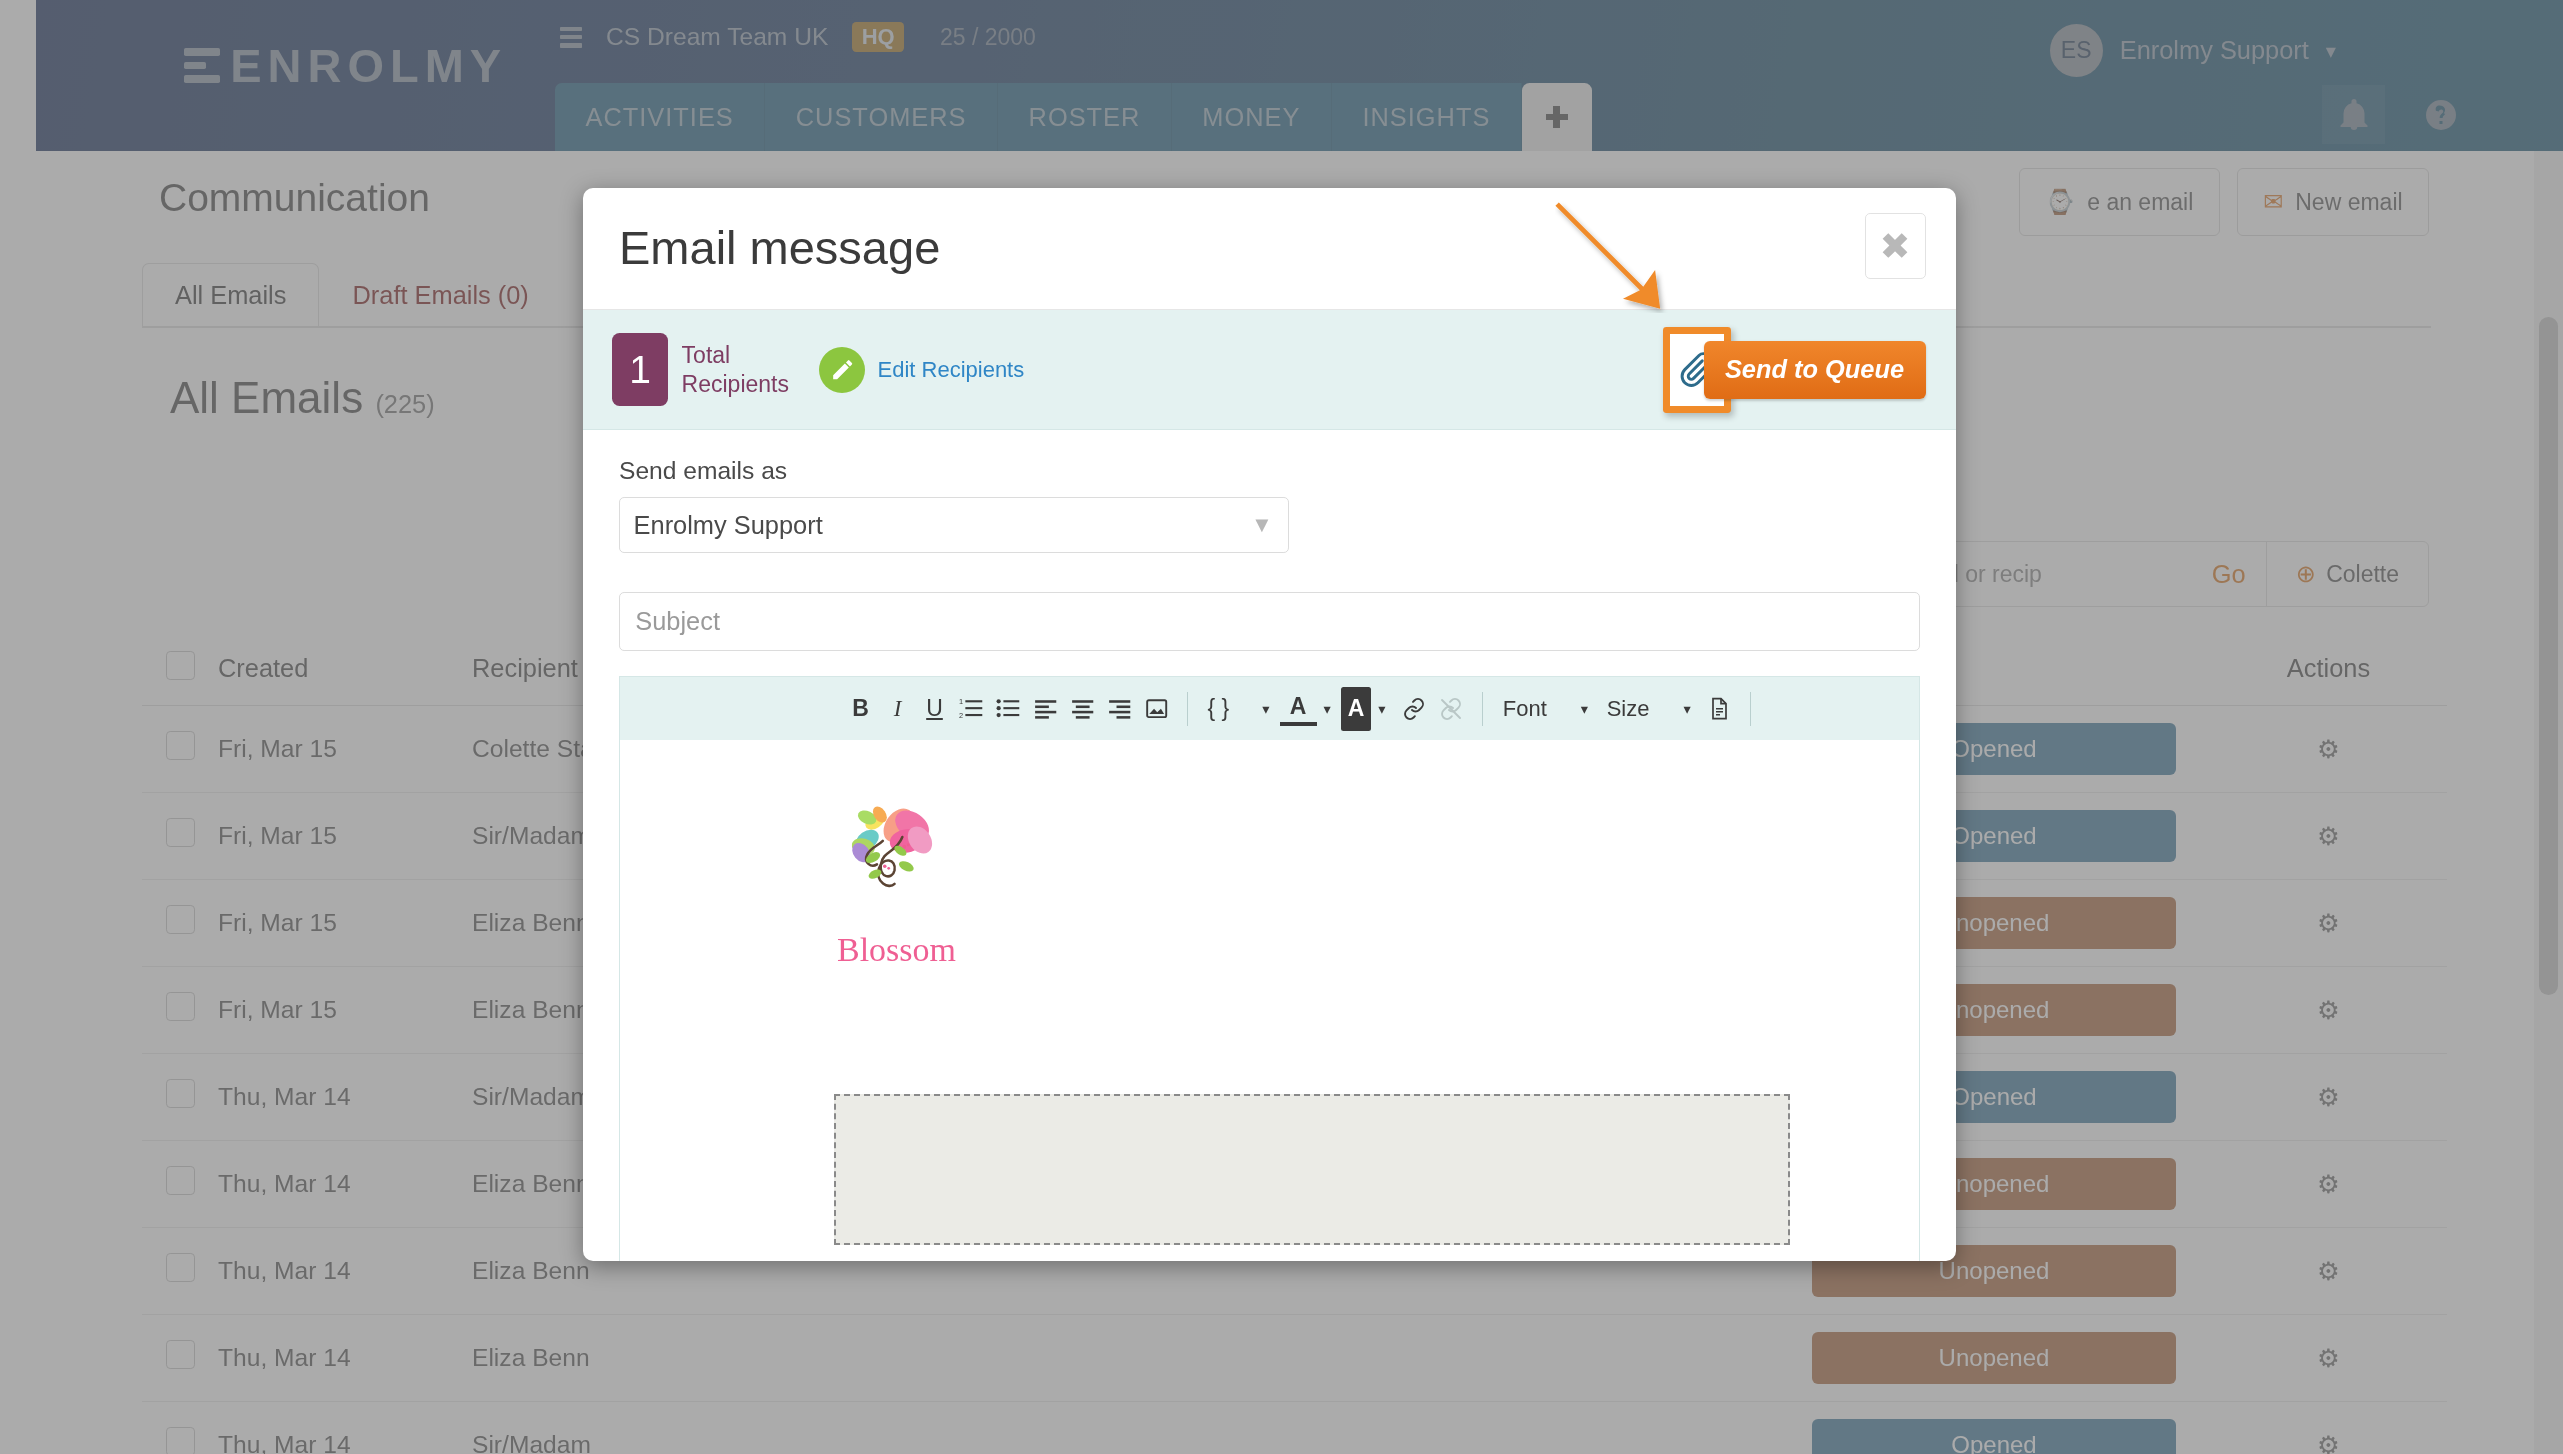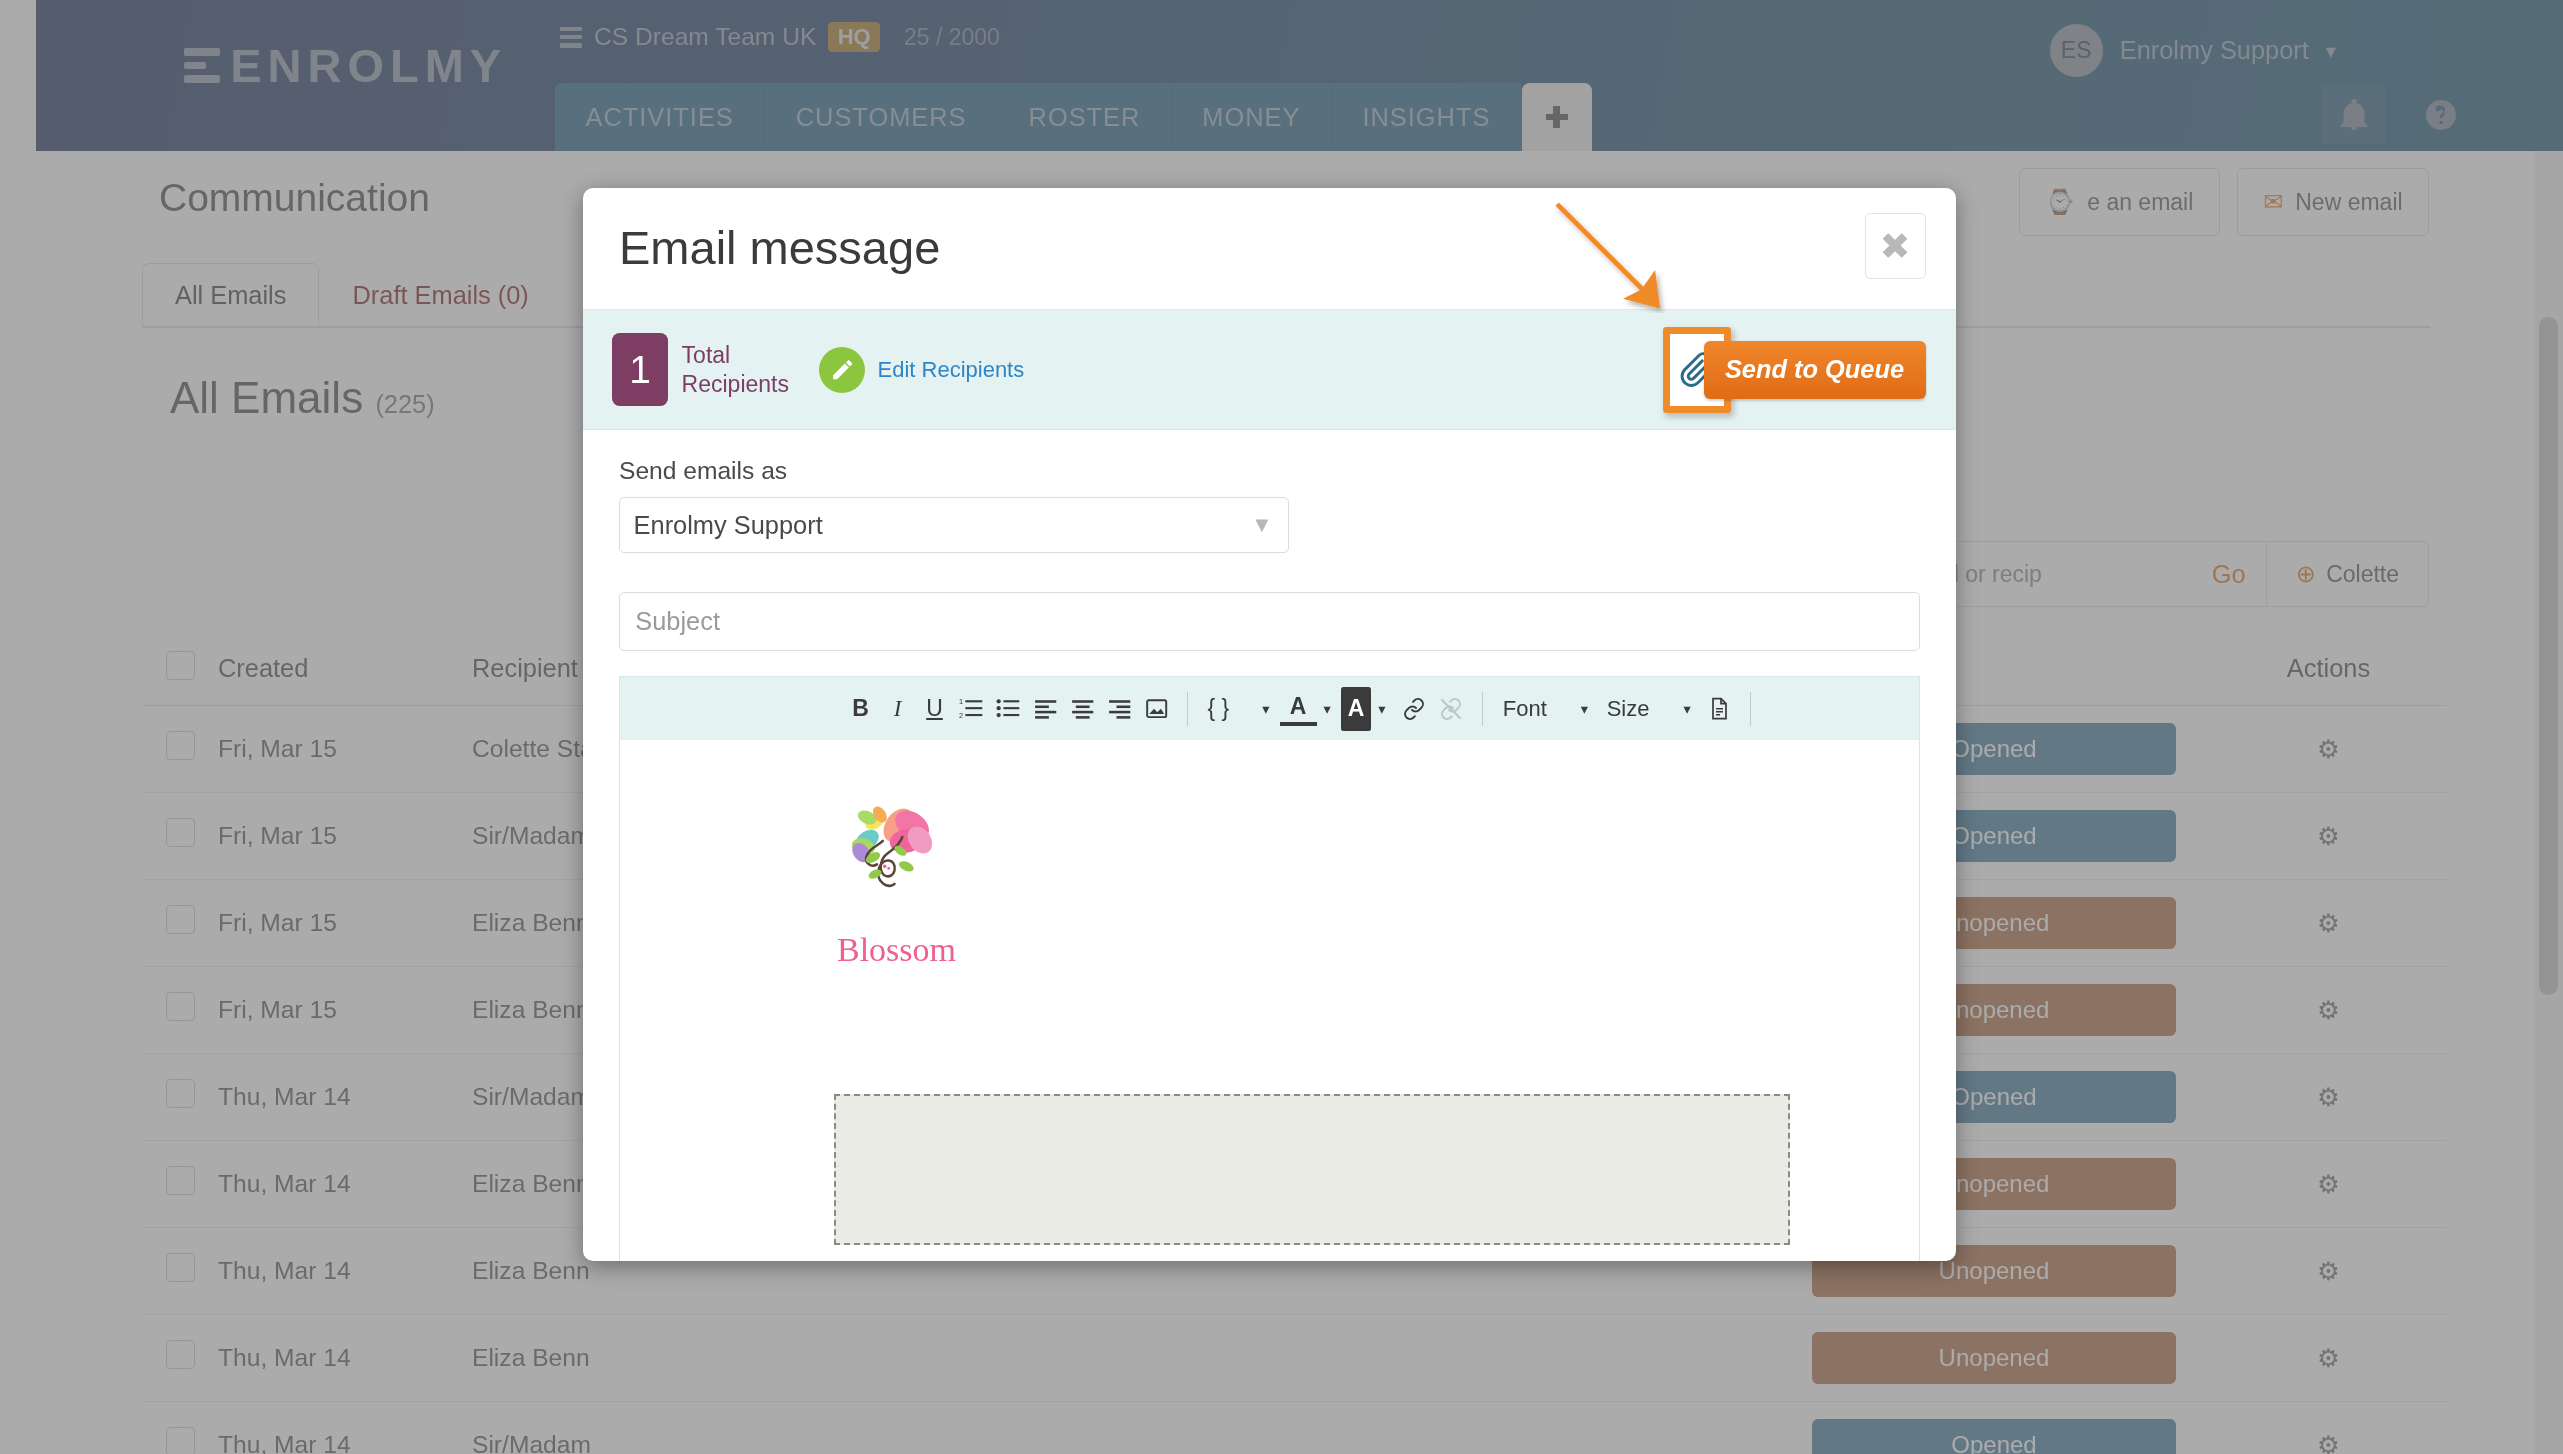--- a/index.html
+++ b/index.html
@@ -25,21 +25,21 @@
     color: #8f9bab; font-size: 47px; font-weight: 700; letter-spacing: 6px;
     display: flex; align-items: center; gap: 10.2px;
   }
   .logo-mark { display: inline-flex; flex-direction: column; gap: 6px; }
   .logo-mark i { display: block; background: #8f9bab; border-radius: 1.7px; height: 7.6px; }
   .logo-mark i:nth-child(1) { width: 36px; }
   .logo-mark i:nth-child(2) { width: 22px; }
   .logo-mark i:nth-child(3) { width: 36px; }
   .logo-text { font-family: "Liberation Sans", sans-serif; }
 
-  .org-row { position: absolute; left: 524px; top: 22px; display: flex; align-items: center; gap: 12px; }
+  .org-row { position: absolute; left: 524px; top: 22px; display: flex; align-items: center; gap: 24px; }
   .burger { display: inline-flex; flex-direction: column; gap: 4.2px; cursor: pointer; }
   .burger i { display: block; width: 22px; height: 4.2px; background: #8e9cab; border-radius: 0.8px; }
   .org-name { color: #9aa7b6; font-size: 24.6px; }
   .hq-badge {
     background: #a87d29; color: #d8dfe6; font-size: 22px; font-weight: 600;
     padding: 4.2px 9.3px; border-radius: 4.2px; line-height: 1;
   }
   .quota { color: #7b8a9b; font-size: 23px; margin-left: 12px; }
 
   .navtabs { position: absolute; left: 519px; top: 83px; display: flex; align-items: flex-end; }

